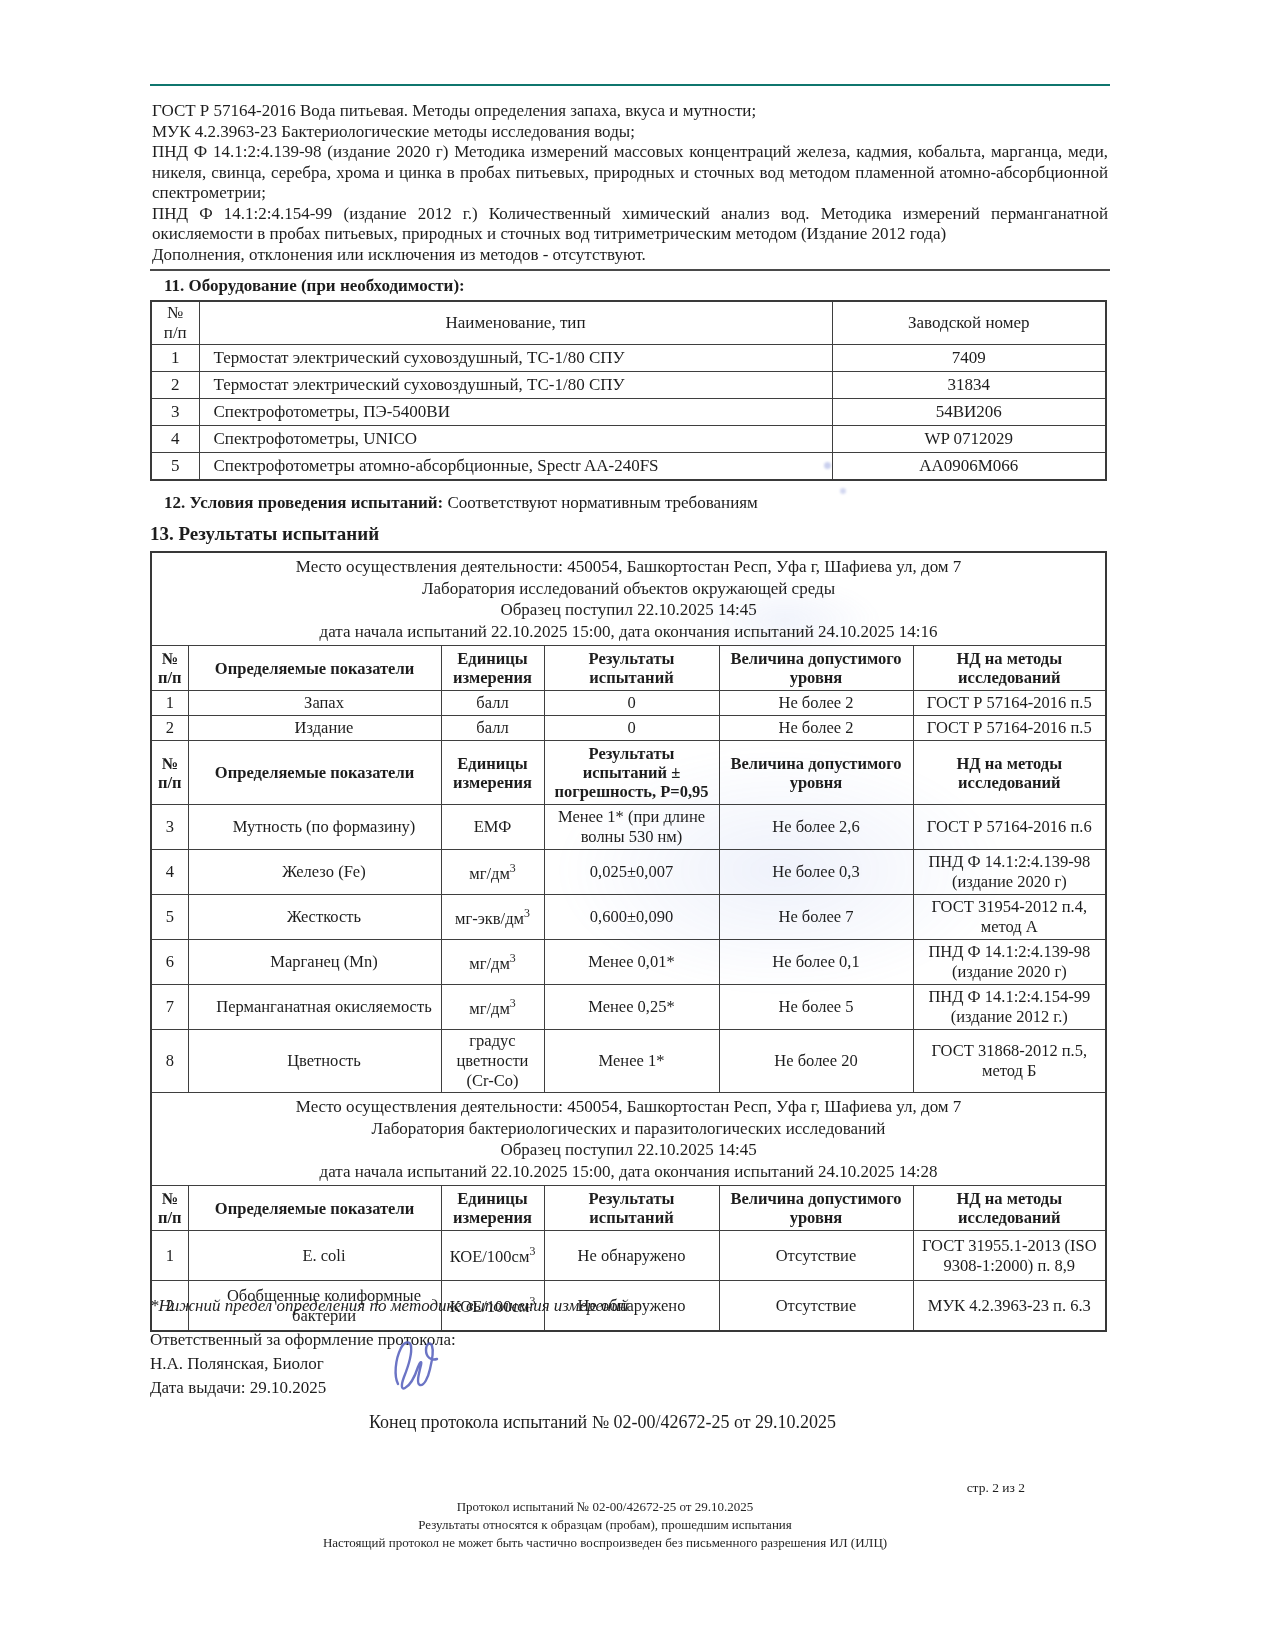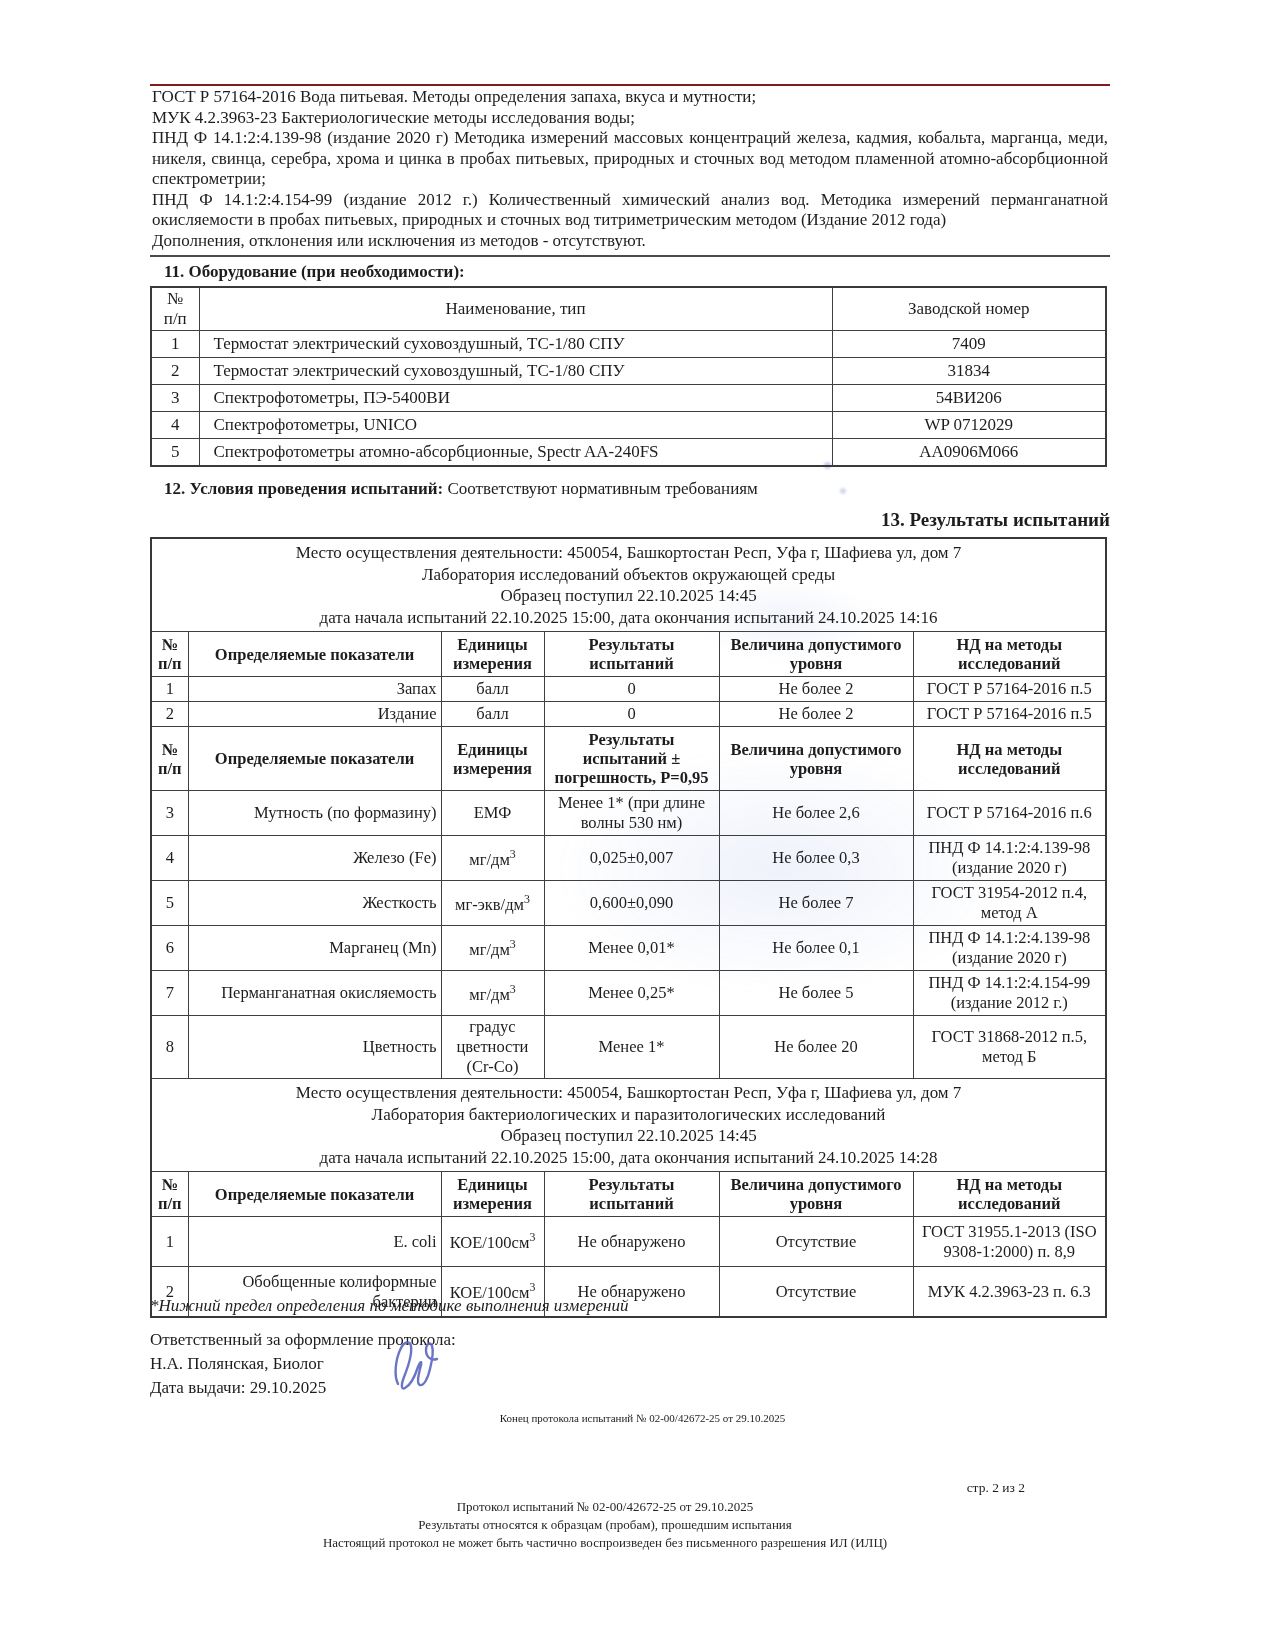--- a/index.html
+++ b/index.html
@@ -9,59 +9,59 @@
     background:#ffffff;
     font-family:"Liberation Serif", serif;
     color:#1d1d1d;
     overflow:hidden;
     margin:0 auto;
   }
   .content{position:absolute;left:150px;top:84px;width:960px;}
 
   
   .methods{
-    border-top:2px solid #7f1d1d;
+    border-top:2px solid #0f766e;
     border-bottom:2px solid #4a4a4a;
-    padding:1px 2px 4px 2px;
+    padding:15px 2px 4px 2px;
     font-size:17px;line-height:20.5px;
   }
   .methods .para{text-align:justify;}
 
   .h11{font-weight:bold;font-size:17px;margin:5px 0 4px 14px;}
 
   table{border-collapse:collapse;table-layout:fixed;}
   .eq{width:955px;border:2px solid #3a3a3a;font-size:17px;}
   .eq th,.eq td{border:1px solid #3f3f3f;text-align:center;vertical-align:middle;padding:1px 3px;font-weight:normal;}
   .eq tr.hdr th{height:40px;}
   .eq td{height:24px;}
   .eq .nm{text-align:left;padding-left:14px;}
 
   .s12{margin:12px 0 8px 14px;font-size:17px;}
   .s12 .b{font-weight:bold;}
 
-  .h13{margin:10px 0 6px 0;text-align:right;font-weight:bold;font-size:19px;}
+  .h13{margin:10px 0 6px 0;text-align:left;font-weight:bold;font-size:19px;}
 
   .res{width:955px;border:2px solid #383838;font-size:16.5px;}
   .res th,.res td{border:1px solid #3f3f3f;vertical-align:middle;padding:1px 4px;}
   .res th{font-weight:bold;text-align:center;line-height:19px;padding:3px 2px;}
   .res td{text-align:center;}
-  .res td.param{text-align:right;padding-left:23px;}
+  .res td.param{text-align:center;padding-left:23px;}
   .res .info{text-align:center;font-size:17px;line-height:21.5px;padding:3px 6px;}
   .pre{white-space:pre-line;}
   tr.rA td{height:22px;}
   tr.rB td{height:42px;}
   tr.rC td{height:58px;}
   tr.rD td{height:47px;}
   sup{font-size:0.72em;}
 
   .footnote{position:absolute;left:150px;top:1296px;width:960px;font-size:17px;font-style:italic;}
   .signoff{position:absolute;left:150px;top:1328px;width:960px;font-size:17px;line-height:24px;}
   .sig{position:absolute;left:236px;top:6px;}
 
-  .endline{position:absolute;left:0;top:1412px;width:1205px;text-align:center;font-size:11px;padding-left:40px;}
+  .endline{position:absolute;left:0;top:1412px;width:1205px;text-align:center;font-size:18px;}
   .pagenum{position:absolute;top:1480px;right:250px;font-size:13.5px;}
   .footer{position:absolute;left:0;top:1498px;width:1210px;text-align:center;font-size:13px;line-height:18px;color:#262626;}
 
   
   .artifact{position:absolute;pointer-events:none;}
   .a1{left:555px;top:745px;width:450px;height:250px;
       background:radial-gradient(closest-side,rgba(95,125,215,0.10),rgba(95,125,215,0.0));
       filter:blur(5px);}
   .a2{left:690px;top:580px;width:190px;height:80px;
       background:radial-gradient(closest-side,rgba(95,125,215,0.09),rgba(95,125,215,0.0));

